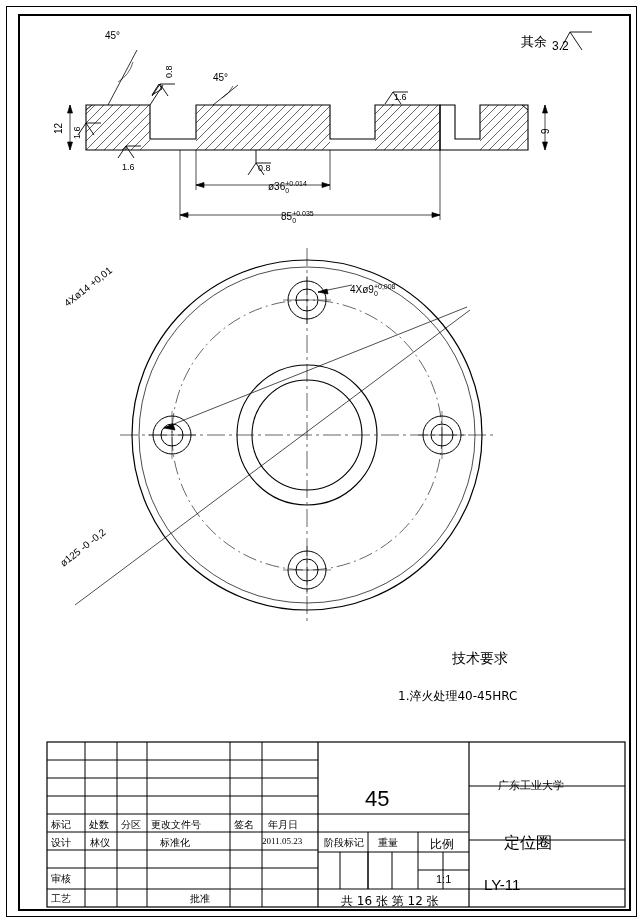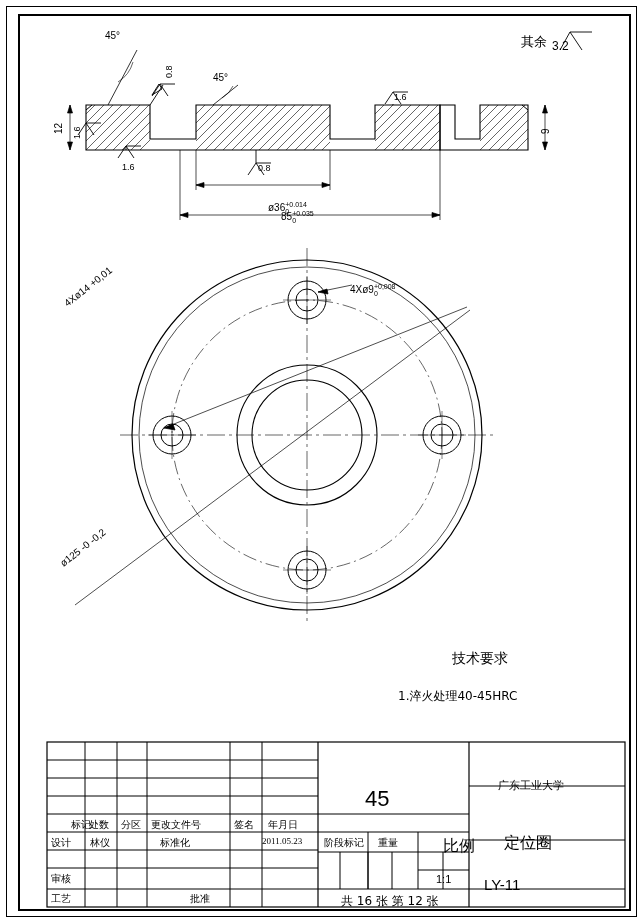--- a/index.html
+++ b/index.html
@@ -208,21 +208,21 @@
 
   <div class="lbl" style="left:164px;top:78px;font-size:9px;transform:rotate(-90deg);transform-origin:left top;">0.8</div>
   <div class="lbl" style="left:122px;top:162px;font-size:9px;">1.6</div>
   <div class="lbl" style="left:72px;top:139px;font-size:9px;transform:rotate(-90deg);transform-origin:left top;">1.6</div>
   <div class="lbl" style="left:258px;top:163px;font-size:9px;">0.8</div>
   <div class="lbl" style="left:394px;top:92px;font-size:9px;">1.6</div>
 
   <div class="lbl" style="left:53px;top:134px;font-size:10px;transform:rotate(-90deg);transform-origin:left top;">12</div>
   <div class="lbl" style="left:540px;top:134px;font-size:10px;transform:rotate(-90deg);transform-origin:left top;">9</div>
 
-  <div class="lbl" style="left:268px;top:180px;font-size:10px;margin-top:21px;">
+  <div class="lbl" style="left:268px;top:180px;font-size:10px;">
     <span>ø36</span><span class="frac"><span>+0.014</span><span>0</span></span>
   </div>
 
   <div class="lbl" style="left:281px;top:210px;font-size:10px;">
     <span>85</span><span class="frac"><span>+0.035</span><span>0</span></span>
   </div>
 
   <div class="lbl" style="left:350px;top:283px;font-size:10px;">
     <span>4Xø9</span><span class="frac"><span>+0,008</span><span>0</span></span>
   </div>
@@ -267,41 +267,41 @@
       <line x1="392" y1="852" x2="392" y2="889"></line>
       <line x1="418" y1="852" x2="418" y2="889"></line>
       <line x1="443" y1="852" x2="443" y2="889"></line>
       <line x1="418" y1="870" x2="469" y2="870"></line>
 
       <line x1="469" y1="786" x2="625" y2="786"></line>
       <line x1="469" y1="840" x2="625" y2="840"></line>
     </g>
   </svg>
 
-  <div class="lbl cn" style="left:51px;top:818px;font-size:10px;margin-left:20px;">标记</div>
+  <div class="lbl cn" style="left:51px;top:818px;font-size:10px;">标记</div>
   <div class="lbl cn" style="left:89px;top:818px;font-size:10px;">处数</div>
   <div class="lbl cn" style="left:121px;top:818px;font-size:10px;">分区</div>
   <div class="lbl cn" style="left:151px;top:818px;font-size:10px;">更改文件号</div>
   <div class="lbl cn" style="left:234px;top:818px;font-size:10px;">签名</div>
   <div class="lbl cn" style="left:268px;top:818px;font-size:10px;">年月日</div>
 
   <div class="lbl cn" style="left:51px;top:836px;font-size:10px;">设计</div>
   <div class="lbl cn" style="left:90px;top:836px;font-size:10px;">林仪</div>
   <div class="lbl cn" style="left:160px;top:836px;font-size:10px;">标准化</div>
   <div class="lbl" style="left:262px;top:836px;font-size:9px;font-family:Liberation Serif, serif;">2011.05.23</div>
 
   <div class="lbl cn" style="left:51px;top:872px;font-size:10px;">审核</div>
   <div class="lbl cn" style="left:51px;top:892px;font-size:10px;">工艺</div>
   <div class="lbl cn" style="left:190px;top:892px;font-size:10px;">批准</div>
 
   <div class="lbl" style="left:365px;top:786px;font-size:22px;">45</div>
 
   <div class="lbl cn" style="left:324px;top:836px;font-size:10px;">阶段标记</div>
   <div class="lbl cn" style="left:378px;top:836px;font-size:10px;">重量</div>
-  <div class="lbl cn" style="left:430px;top:836px;font-size:16px;margin-left:13px;">比例</div>
+  <div class="lbl cn" style="left:430px;top:836px;font-size:12px;">比例</div>
   <div class="lbl" style="left:436px;top:873px;font-size:11px;">1:1</div>
   <div class="lbl cn" style="left:341px;top:893px;font-size:12px;">共 16 张  第 12 张</div>
 
   <div class="lbl cn" style="left:498px;top:740px;font-size:11px;margin-top:38px;">广东工业大学</div>
   <div class="lbl cn" style="left:504px;top:833px;font-size:16px;">定位圈</div>
   <div class="lbl" style="left:484px;top:876px;font-size:15px;">LY-11</div>
 
 </div>
 
 </body></html>

